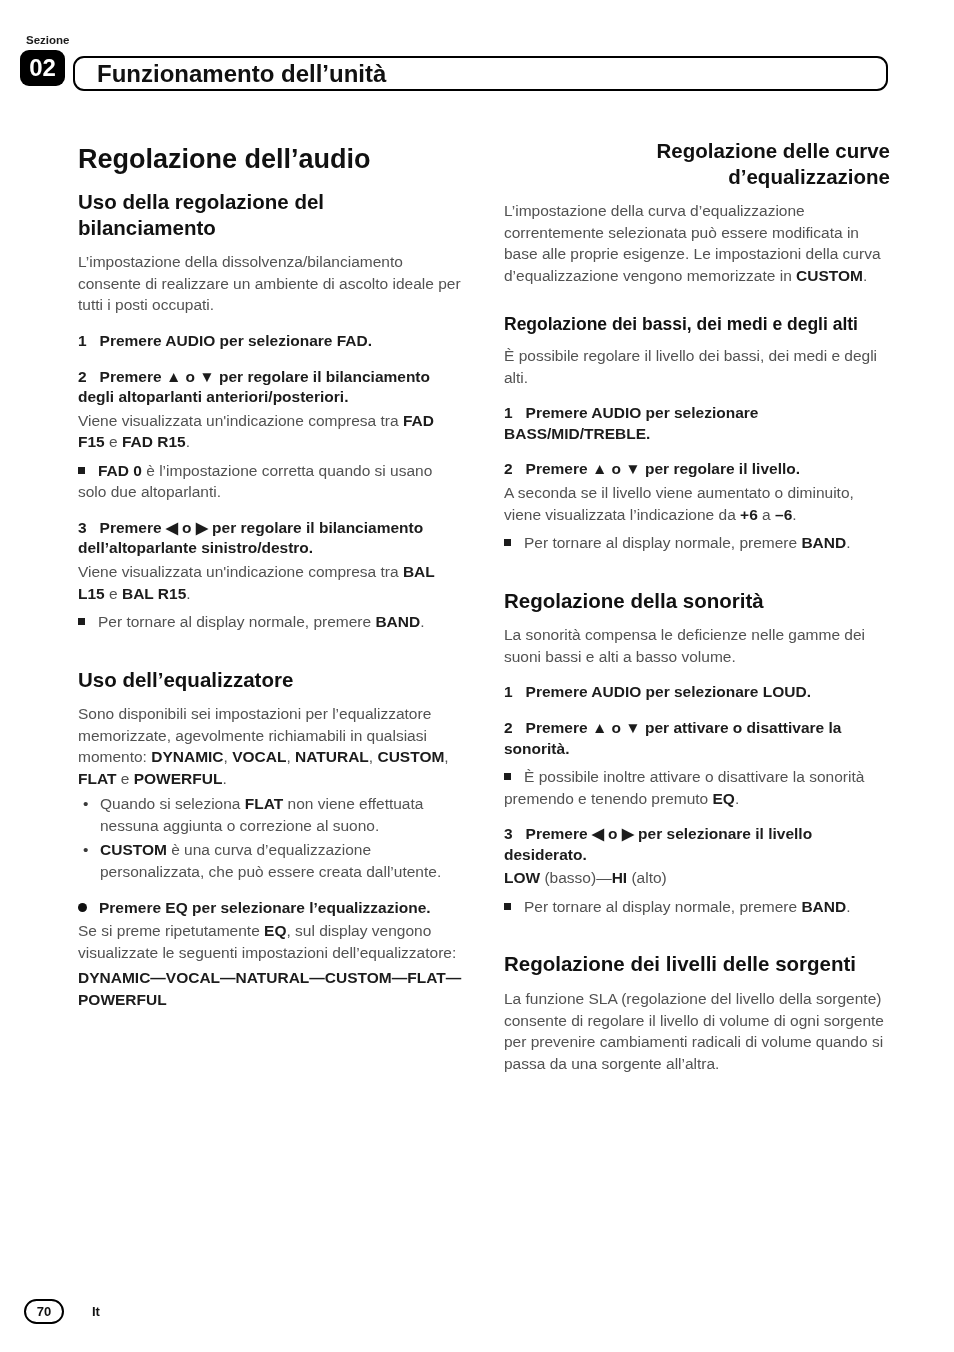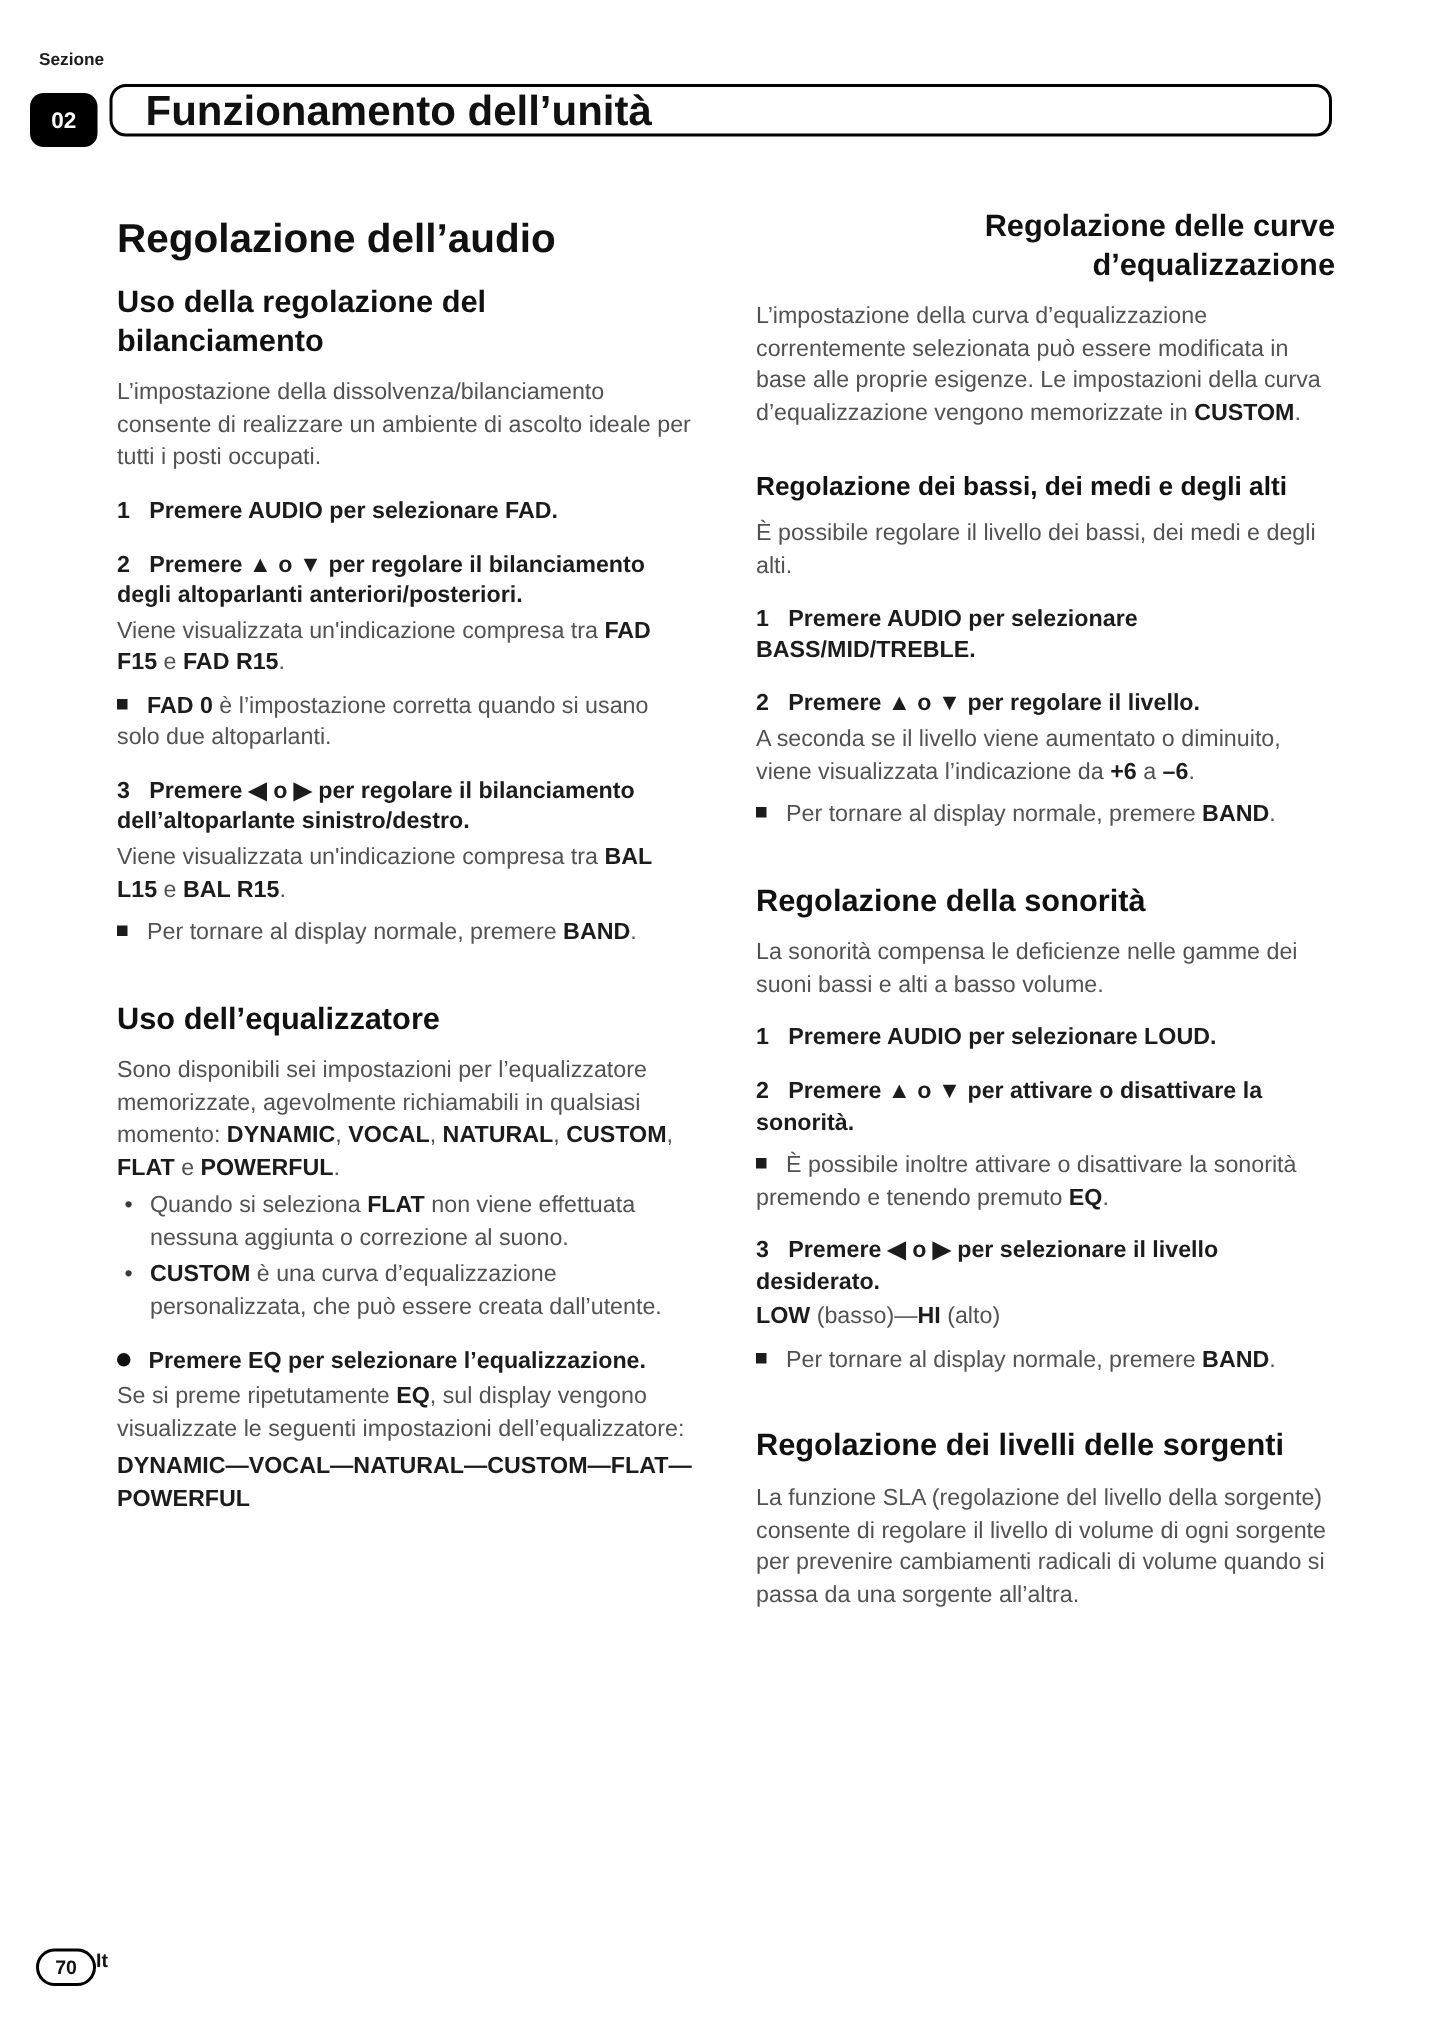--- a/index.html
+++ b/index.html
@@ -12,33 +12,33 @@
     overflow:hidden;
     box-sizing:border-box;
   }
   b { font-weight:bold; color:#1c1c1c; }
 
   
   header { padding:34px 66px 0 20px; }
   .section-label { font-size:11.5px; font-weight:bold; color:#1c1c1c; margin:0 0 4px 6px; }
   .header-row { position:relative; height:42px; }
   .section-badge {
-    position:absolute; left:0; top:12px;
+    position:absolute; left:0; top:0;
     width:45px; height:36px;
     background:#000; color:#fff;
     border-radius:9px;
     display:flex; align-items:center; justify-content:center;
-    font-weight:bold; font-size:15px;
+    font-weight:bold; font-size:24px;
   }
   .title-box {
     position:absolute; left:53px; right:0; top:6px; height:35px;
     border:2.5px solid #000; border-radius:11px;
     display:flex; align-items:center;
     padding-left:22px; box-sizing:border-box;
-    font-weight:bold; font-size:28px; color:#111;
+    font-weight:bold; font-size:24px; color:#111;
   }
 
   
   .columns { display:flex; gap:40px; padding:0 56px 0 78px; margin-top:46px; }
   .col { width:386px; flex:0 0 386px; }
 
   h1 { font-size:27px; line-height:1.15; margin:6px 0 14px; color:#111; font-weight:bold; }
   h2 { font-size:20.5px; line-height:1.25; margin:34px 0 11px; color:#111; font-weight:bold; }
   h1 + h2 { margin-top:14px; }
   .col > h2:first-child { margin-top:0;text-align:right; }
@@ -59,21 +59,21 @@
     display:inline-block; width:9px; height:9px; border-radius:50%;
     background:#111; margin-right:12px; vertical-align:1px;
   }
   ul.round { list-style:none; margin:4px 0 10px; padding:0 0 0 22px; }
   ul.round li { position:relative; font-size:15.5px; line-height:1.39; margin:0 0 3px; }
   ul.round li::before { content:"\2022"; position:absolute; left:-17px; color:#3a3a3a; }
 
   
   footer {
     position:absolute; left:24px; bottom:28px;
-    display:flex; 
+    display:flex; align-items:center; gap:28px;
   }
   .page-num-oval {
     width:40px; height:25px;
     border:2px solid #000; border-radius:13px;
     display:flex; align-items:center; justify-content:center;
     font-size:13px; font-weight:bold; color:#111; box-sizing:border-box;
   }
   .lang { font-size:13px; font-weight:bold; color:#111; }
 </style>
 </head>

